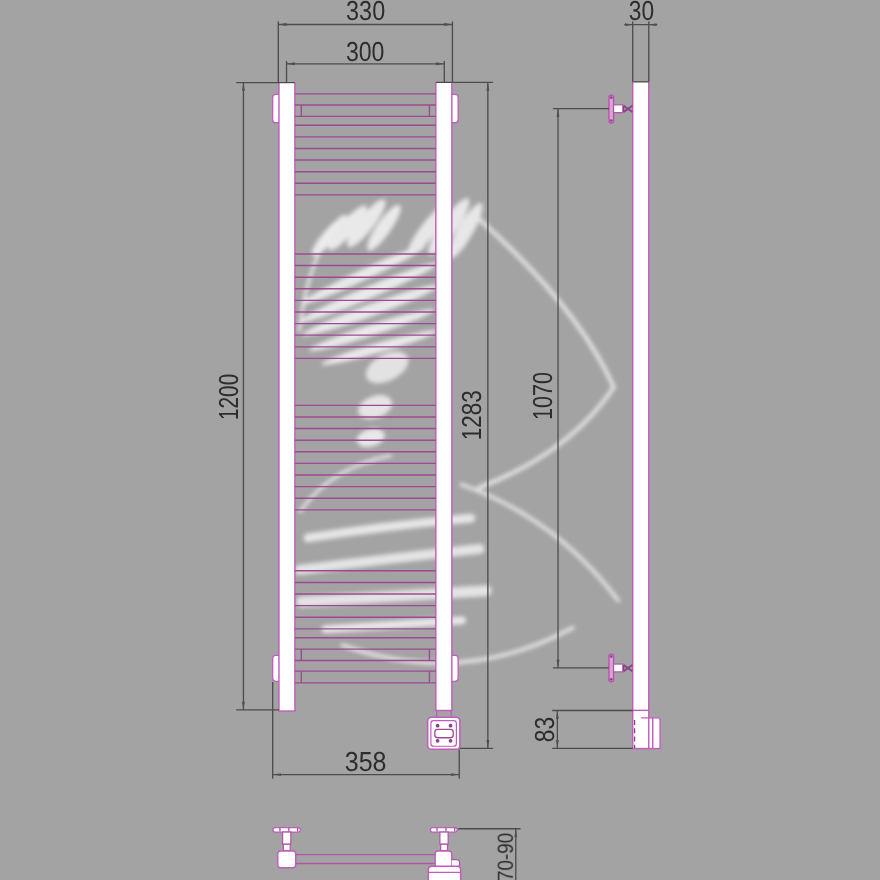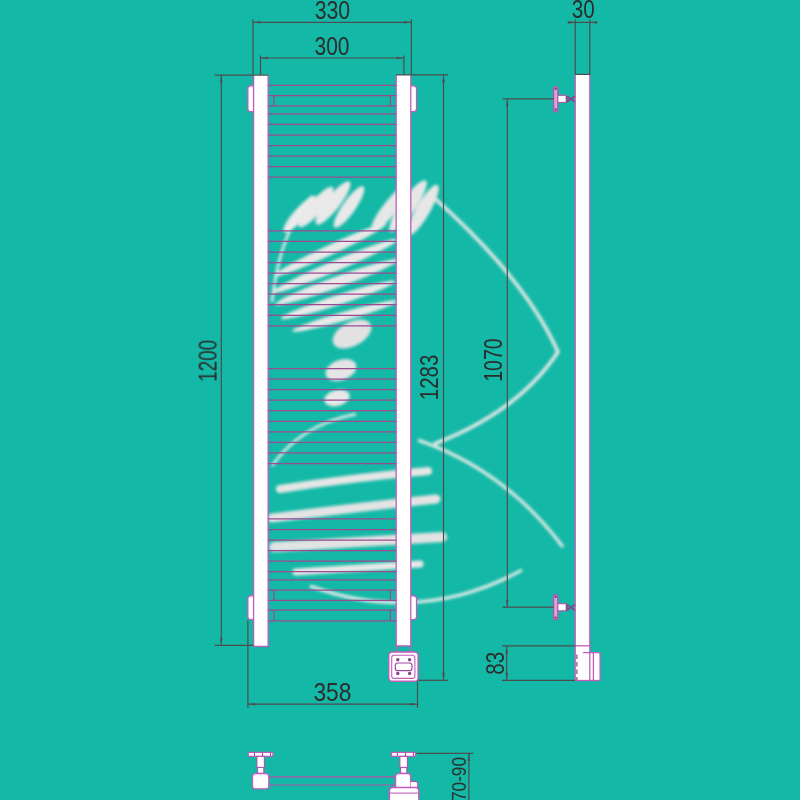--- a/index.html
+++ b/index.html
@@ -1,16 +1,16 @@
 <!DOCTYPE html>
 <html><head>
 <meta charset="utf-8">
 <style>
   html,body{margin:0;padding:0;background:#ffffff;}
-  #page{width:800px;height:800px;position:relative;overflow:hidden;background:#14b8a6;}
+  #page{width:800px;height:800px;position:relative;overflow:hidden;background:#a3a3a3;}
   svg{position:absolute;left:0;top:0;}
   text{font-family:"Liberation Sans",sans-serif;fill:#2d2d2d;-webkit-font-smoothing:antialiased;}
 </style>
 </head>
 <body>
 <div id="page">
 <svg width="800" height="800" viewBox="0 0 800 800">
 <defs>
         <filter id="soft" x="-20%" y="-20%" width="140%" height="140%">
           <feGaussianBlur stdDeviation="1.8"></feGaussianBlur>

